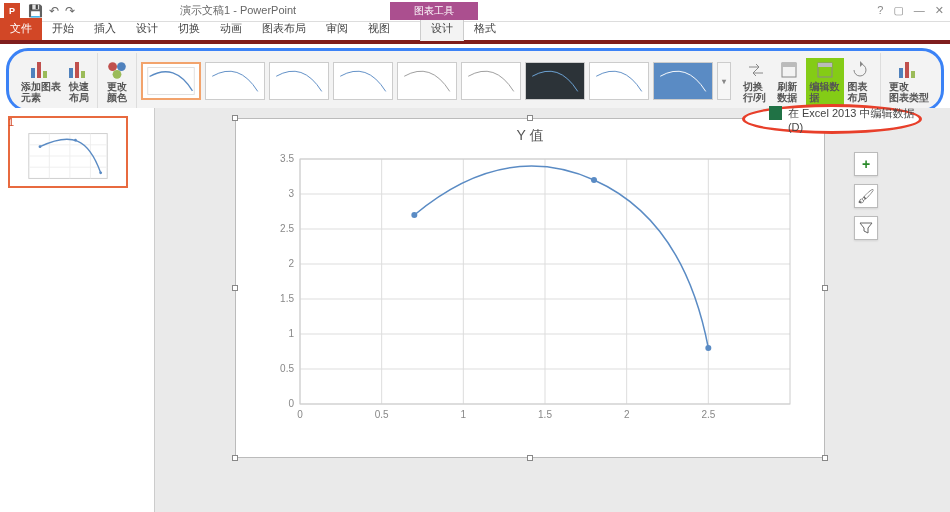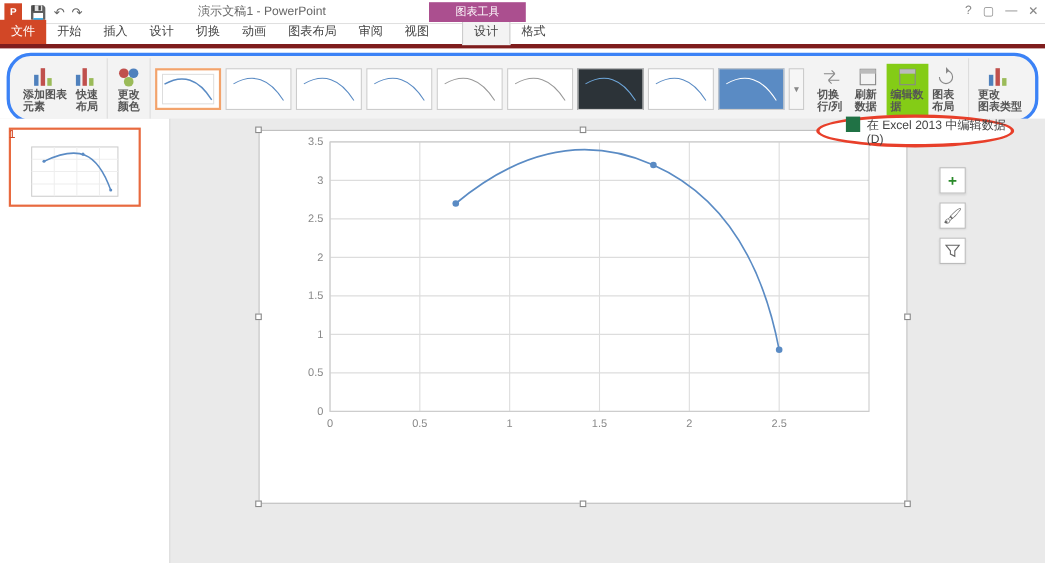--- a/index.html
+++ b/index.html
@@ -262,20 +262,21 @@
   <div class="editor">
     <div class="chart-box">
       <div class="handle tl"></div>
       <div class="handle tm"></div>
       <div class="handle tr"></div>
       <div class="handle ml"></div>
       <div class="handle mr"></div>
       <div class="handle bl"></div>
       <div class="handle bm"></div>
       <div class="handle br"></div>
+      <div class="chart-title">Y 值</div>
       <div class="plot">
         <svg id="plot-svg" viewBox="0 0 540 280">
             <line x1="40" y1="255" x2="530" y2="255" stroke="#ddd"></line>
             <text x="34" y="258" text-anchor="end" font-size="10" fill="#888">0</text>
             <line x1="40" y1="220" x2="530" y2="220" stroke="#ddd"></line>
             <text x="34" y="223" text-anchor="end" font-size="10" fill="#888">0.5</text>
             <line x1="40" y1="185" x2="530" y2="185" stroke="#ddd"></line>
             <text x="34" y="188" text-anchor="end" font-size="10" fill="#888">1</text>
             <line x1="40" y1="150" x2="530" y2="150" stroke="#ddd"></line>
             <text x="34" y="153" text-anchor="end" font-size="10" fill="#888">1.5</text>

